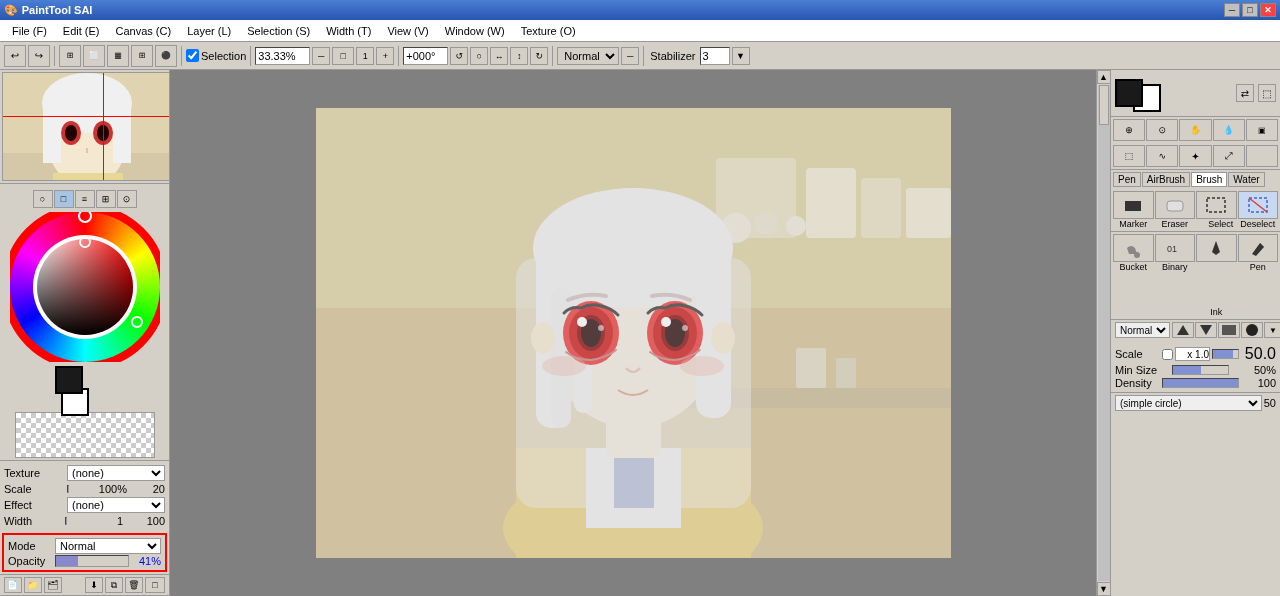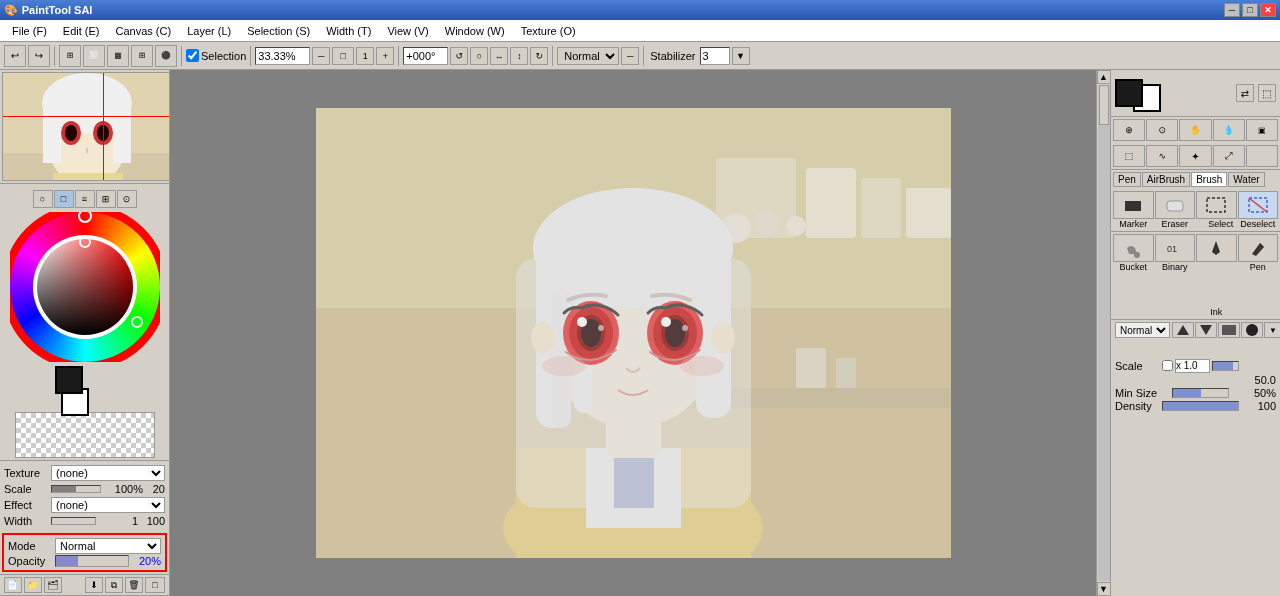--- a/index.html
+++ b/index.html
@@ -32,21 +32,21 @@
     #left-panel { width: 170px; background: #d4d0c8; border-right: 1px solid #999; display: flex; flex-direction: column; flex-shrink: 0; }
 
     
     #nav-thumb { width: 168px; height: 130px; background: #808080; margin: 2px; overflow: hidden; position: relative; border: 1px solid #999; }
     #nav-thumb-inner { width: 100%; height: 100%; background: #ccc; position: relative; }
     #nav-crosshair-v { position: absolute; left: 60%; top: 0; bottom: 0; width: 1px; background: red; }
     #nav-crosshair-h { position: absolute; top: 40%; left: 0; right: 0; height: 1px; background: red; }
 
     
     #tool-props { padding: 2px 4px; border-top: 1px solid #999; }
-    .prop-row { display: flex; align-items: center; gap: 2px; margin: 2px 0; }
+    .prop-row { display: flex; align-items: center; gap: 18px; margin: 2px 0; }
     .prop-label { width: 45px; font-size: 11px; }
     .prop-dropdown { height: 16px; border: 1px solid #999; background: white; font-size: 11px; flex: 1; }
     .prop-value { font-size: 11px; width: 40px; text-align: right; }
     .prop-slider { flex: 1; height: 8px; background: #d4d0c8; border: 1px inset #999; }
     .slider-track { width: 100%; height: 100%; background: linear-gradient(to right, #808080 50%, #d4d0c8 50%); }
 
     
     #mode-opacity { padding: 2px 4px; border: 2px solid red; margin: 2px; }
     .mo-row { display: flex; align-items: center; gap: 2px; margin: 1px 0; }
     .mo-label { width: 45px; font-size: 11px; }
@@ -288,21 +288,21 @@
     <div id="mode-opacity">
       <div class="mo-row">
         <span class="mo-label">Mode</span>
         <select class="mo-dropdown">
           <option>Normal</option>
         </select>
       </div>
       <div class="mo-row">
         <span class="mo-label">Opacity</span>
         <div class="opacity-slider" style="flex:1;height:12px;background:linear-gradient(to right,#8888cc 30%,#d4d0c8 30%);border:1px inset #999;"></div>
-        <span class="mo-value">20%</span>
+        <span class="mo-value">41%</span>
       </div>
     </div>
 
 
     <div id="layer-toolbar">
       <div class="ltb-btn">📄</div>
       <div class="ltb-btn">📁</div>
       <div class="ltb-btn">🗂</div>
       <div style="flex:1;"></div>
       <div class="ltb-btn">⬇</div>
@@ -559,32 +559,38 @@
 
           <div style="width:18px;height:16px;background:#d4d0c8;border:1px solid #999;display:flex;align-items:center;justify-content:center;font-size:8px;">▼</div>
         </div>
       </div>
     </div>
 
     <div style="padding:2px 4px;">
       <div style="display:flex;align-items:center;gap:2px;margin:1px 0;">
         <span style="width:45px;font-size:11px;">Scale</span>
         <input type="checkbox" style="width: 11px; height: 11px;">
-        <input style="width: 35px; height: 14px; border: 1px solid rgb(153, 153, 153); font-size: 10px;" value="x 1.0">
+        <input style="width: 35px; height: 14px; border: 1px solid rgb(153, 153, 153); font-size: 10px; text-align: right;" value="x 1.0">
         <div style="flex:1;height:10px;background:linear-gradient(to right,#8090d0 80%,#d4d0c8 80%);border:1px inset #999;"></div>
-        <span style="width:35px;text-align:right;font-size:11px;margin-top:29px;">50.0</span>
+        <span style="width:35px;text-align:right;font-size:16px;">50.0</span>
       </div>
       <div style="display:flex;align-items:center;gap:12px;margin:1px 0;">
         <span style="width:45px;font-size:11px;">Min Size</span>
         <div style="flex:1;height:10px;background:linear-gradient(to right,#8090d0 50%,#d4d0c8 50%);border:1px inset #999;"></div>
         <span style="width:35px;text-align:right;font-size:11px;">50%</span>
       </div>
       <div style="display:flex;align-items:center;gap:2px;margin:1px 0;">
         <span style="width:45px;font-size:11px;">Density</span>
         <div style="flex:1;height:10px;background:#8090d0;border:1px inset #999;"></div>
         <span style="width:35px;text-align:right;font-size:11px;">100</span>
       </div>
     </div>
 
+    <div style="padding:2px 4px;border-top:1px solid #999;display:flex;align-items:center;gap:2px;">
+      <select style="flex:1;height:16px;font-size:10px;border:1px solid #999;">
+        <option>(simple circle)</option>
+      </select>
+      <span style="font-size:11px;">50</span>
+    </div>
 
   </div>
 
 </div>
 
 </body></html>

